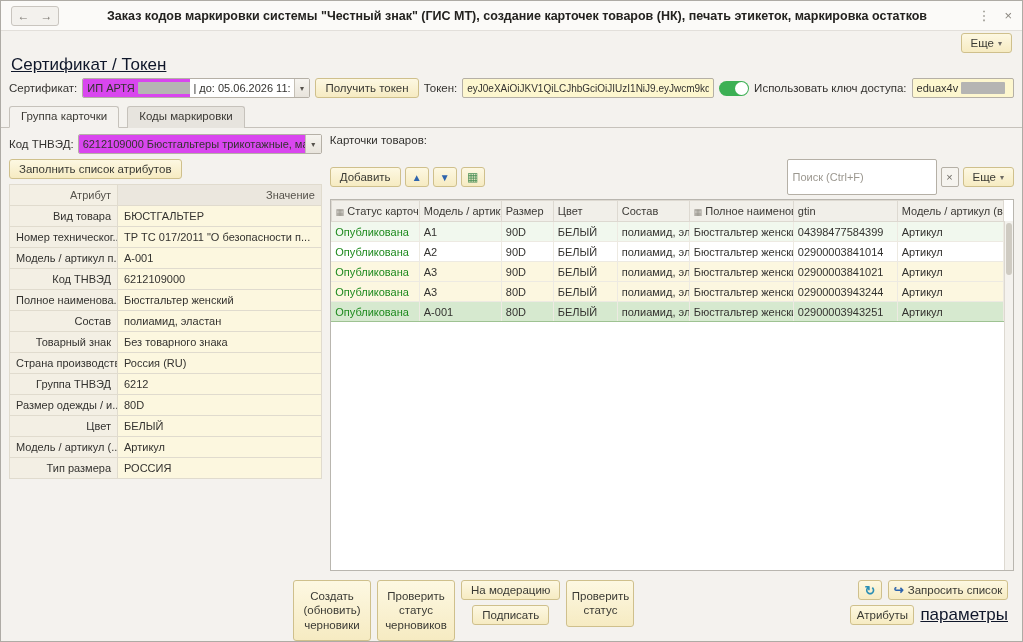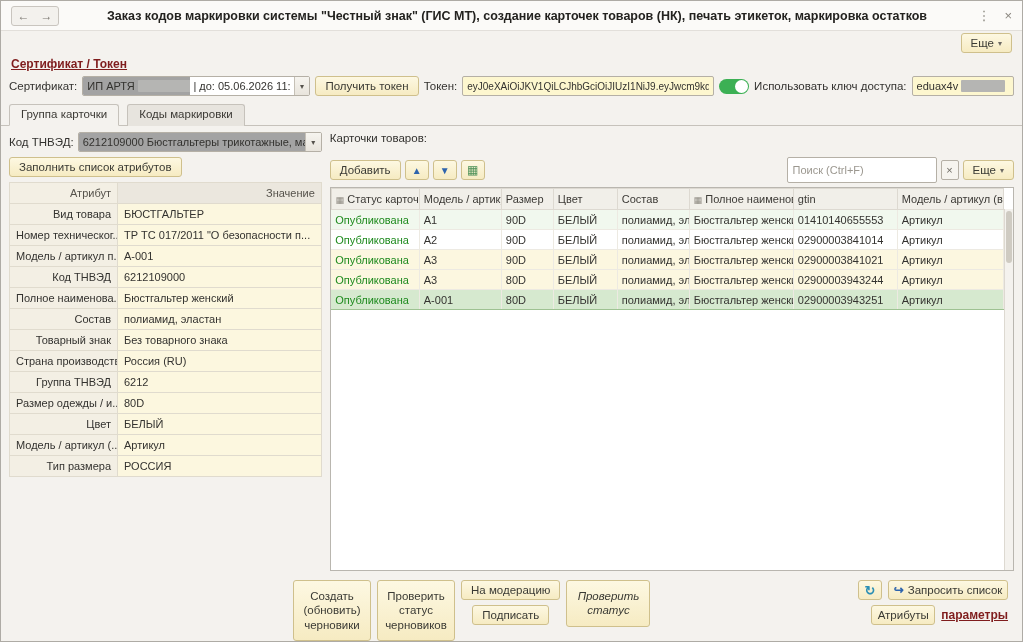--- a/index.html
+++ b/index.html
@@ -19,27 +19,27 @@
   .btn{font-family:inherit;font-size:11.5px;color:#3a3a34;background:linear-gradient(#fdf8e2,#f6ebc2);border:1px solid #cfc08c;border-radius:3px;height:20px;padding:0 9px;display:inline-flex;align-items:center;justify-content:center;gap:4px;white-space:nowrap;}
   .btn.big{height:auto;white-space:normal;line-height:1.25;padding:8px 4px;text-align:center;}
   .icon-btn{width:24px;padding:0;}
   .caret{font-size:8px;color:#6d6a63;}
   .blue{color:#2e64ad;font-size:10px;}
   .teal{color:#2c8fb5;font-size:13px;font-weight:bold;}
   .blue-arrow{color:#2e64ad;font-size:12px;font-weight:bold;}
 
   .more-row{flex:0 0 24px;display:flex;justify-content:flex-end;align-items:center;padding:0 10px;}
   .cert-link-row{flex:0 0 18px;display:flex;align-items:center;padding:0 10px;}
-  .green-link{color:#7f1d1d;text-decoration:underline;font-size:12px;cursor:pointer;font-weight:bold;}
+  .green-link{color:#0f172a;text-decoration:underline;font-size:17px;cursor:pointer;}
 
   .cert-row{flex:0 0 26px;display:flex;align-items:center;gap:5px;padding:0 8px;white-space:nowrap;}
   .lbl{font-size:11.5px;color:#33322f;}
   .combo{display:flex;align-items:stretch;height:20px;border:1px solid #b5b0a6;border-radius:2px;overflow:hidden;background:#fff;}
   .combo-val{display:flex;align-items:center;padding:0 4px;font-size:11px;overflow:hidden;white-space:nowrap;}
-  .yellow{background:#a3a3a3;}
+  .yellow{background:#d946ef;}
   .combo-date{display:flex;align-items:center;padding:0 3px;font-size:11px;background:#fff;color:#33322f;}
   .combo-arrow{width:16px;display:flex;align-items:center;justify-content:center;font-size:8px;color:#55524c;background:linear-gradient(#f6f4ef,#e8e4dc);border-left:1px solid #c5c0b6;}
   .field{display:flex;align-items:center;border:1px solid #b5b0a6;border-radius:2px;background:#fdf7cf;height:20px;padding:0 4px;overflow:hidden;}
   .token-field{width:256px;}
   .token-text{font-size:10px;white-space:nowrap;overflow:hidden;}
   .key-field{width:104px;font-size:11px;}
   .redact{display:inline-block;height:12px;background:#b5b5b3;border-radius:1px;margin-left:3px;flex:0 0 auto;}
   .w56{width:56px;} .w44{width:44px;}
   .toggle{width:30px;height:15px;border-radius:8px;background:#3cb054;position:relative;flex:0 0 auto;}
   .toggle .knob{position:absolute;right:1px;top:1px;width:13px;height:13px;border-radius:50%;background:#fff;}
@@ -62,42 +62,42 @@
   .attr-table .a{width:108px;text-align:right;background:#f3efe4;}
   .attr-table td.v{background:#fcf7df;text-align:left;}
   .attr-table th.v{text-align:right;}
   .left-actions{display:flex;flex-direction:column;align-items:flex-end;gap:5px;margin-top:7px;}
   .star{color:#c9c6bf;font-size:15px;line-height:1;margin-top:3px;}
 
   .right-panel{flex:1;display:flex;flex-direction:column;min-width:0;}
   .cards-title{font-size:11.5px;margin-bottom:13px;}
   .cards-toolbar{display:flex;align-items:center;gap:4px;margin-bottom:4px;}
   .tb-spacer{flex:1;}
-  .search{width:150px;height:26px;border:1px solid #b5b0a6;border-radius:2px;padding:0 5px;font-family:inherit;font-size:11px;background:#fff;}
+  .search{width:150px;height:36px;border:1px solid #b5b0a6;border-radius:2px;padding:0 5px;font-family:inherit;font-size:11px;background:#fff;}
   .search::placeholder{color:#9b978f;}
   .clear-btn{width:18px;height:20px;border:1px solid #b5b0a6;border-radius:2px;background:#f6f4ef;color:#6d6a63;font-size:11px;padding:0;}
   .grid-icon{color:#4a8f56;font-size:12px;}
 
   .cards-table-wrap{flex:1;position:relative;border:1px solid #b9b6af;background:#fff;overflow:hidden;}
   .cards-table{border-collapse:collapse;table-layout:fixed;width:calc(100% - 9px);font-size:11px;}
   .cards-table th{height:21px;background:#f1efe9;border:1px solid #ddd9d1;font-weight:normal;color:#3c3a36;text-align:left;padding:0 4px;overflow:hidden;white-space:nowrap;}
   .cards-table td{height:20px;border-right:1px solid #edeae2;border-bottom:1px solid #edeae2;padding:0 4px;overflow:hidden;white-space:nowrap;}
   .hdr-icon{color:#8f8b83;font-size:9px;margin-right:3px;}
   .status{color:#1e8a1e;}
   tr.tint-green td{background:#f1f8ee;}
   tr.tint-cream td{background:#fcf7e0;}
   tr.selected td{background:#d6e9cf;border-bottom:1px solid #9ec292;border-top:1px solid #9ec292;}
   .vscroll{position:absolute;top:21px;right:0;bottom:0;width:9px;background:#f4f2ee;border-left:1px solid #ddd9d1;}
   .vscroll .thumb{position:absolute;top:2px;left:1px;width:6px;height:52px;border-radius:3px;background:#cfcbc2;}
 
   
   .footer{flex:0 0 66px;position:relative;}
   .footer-left{position:absolute;left:292px;top:5px;display:flex;gap:6px;align-items:flex-start;}
   .w78{width:78px;}
-  .w72{width:84px;font-style:italic;}
+  .w72{width:68px;}
   .stack{display:flex;flex-direction:column;align-items:center;gap:5px;}
   .footer-right{position:absolute;right:14px;top:5px;display:flex;flex-direction:column;align-items:flex-end;gap:5px;}
   .fr-row{display:flex;align-items:center;gap:6px;}
 </style>
 </head>
 <body>
 
 <div class="window">
 
   <div class="titlebar">
@@ -275,21 +275,21 @@
             </tr>
           </thead>
           <tbody>
             <tr class="tint-green">
               <td class="status">Опубликована</td>
               <td>A1</td>
               <td>90D</td>
               <td>БЕЛЫЙ</td>
               <td>полиамид, элас...</td>
               <td>Бюстгальтер женский</td>
-              <td>01410140655553</td>
+              <td>04398477584399</td>
               <td>Артикул</td>
             </tr>
             <tr>
               <td class="status">Опубликована</td>
               <td>A2</td>
               <td>90D</td>
               <td>БЕЛЫЙ</td>
               <td>полиамид, элас...</td>
               <td>Бюстгальтер женский</td>
               <td>02900003841014</td>

